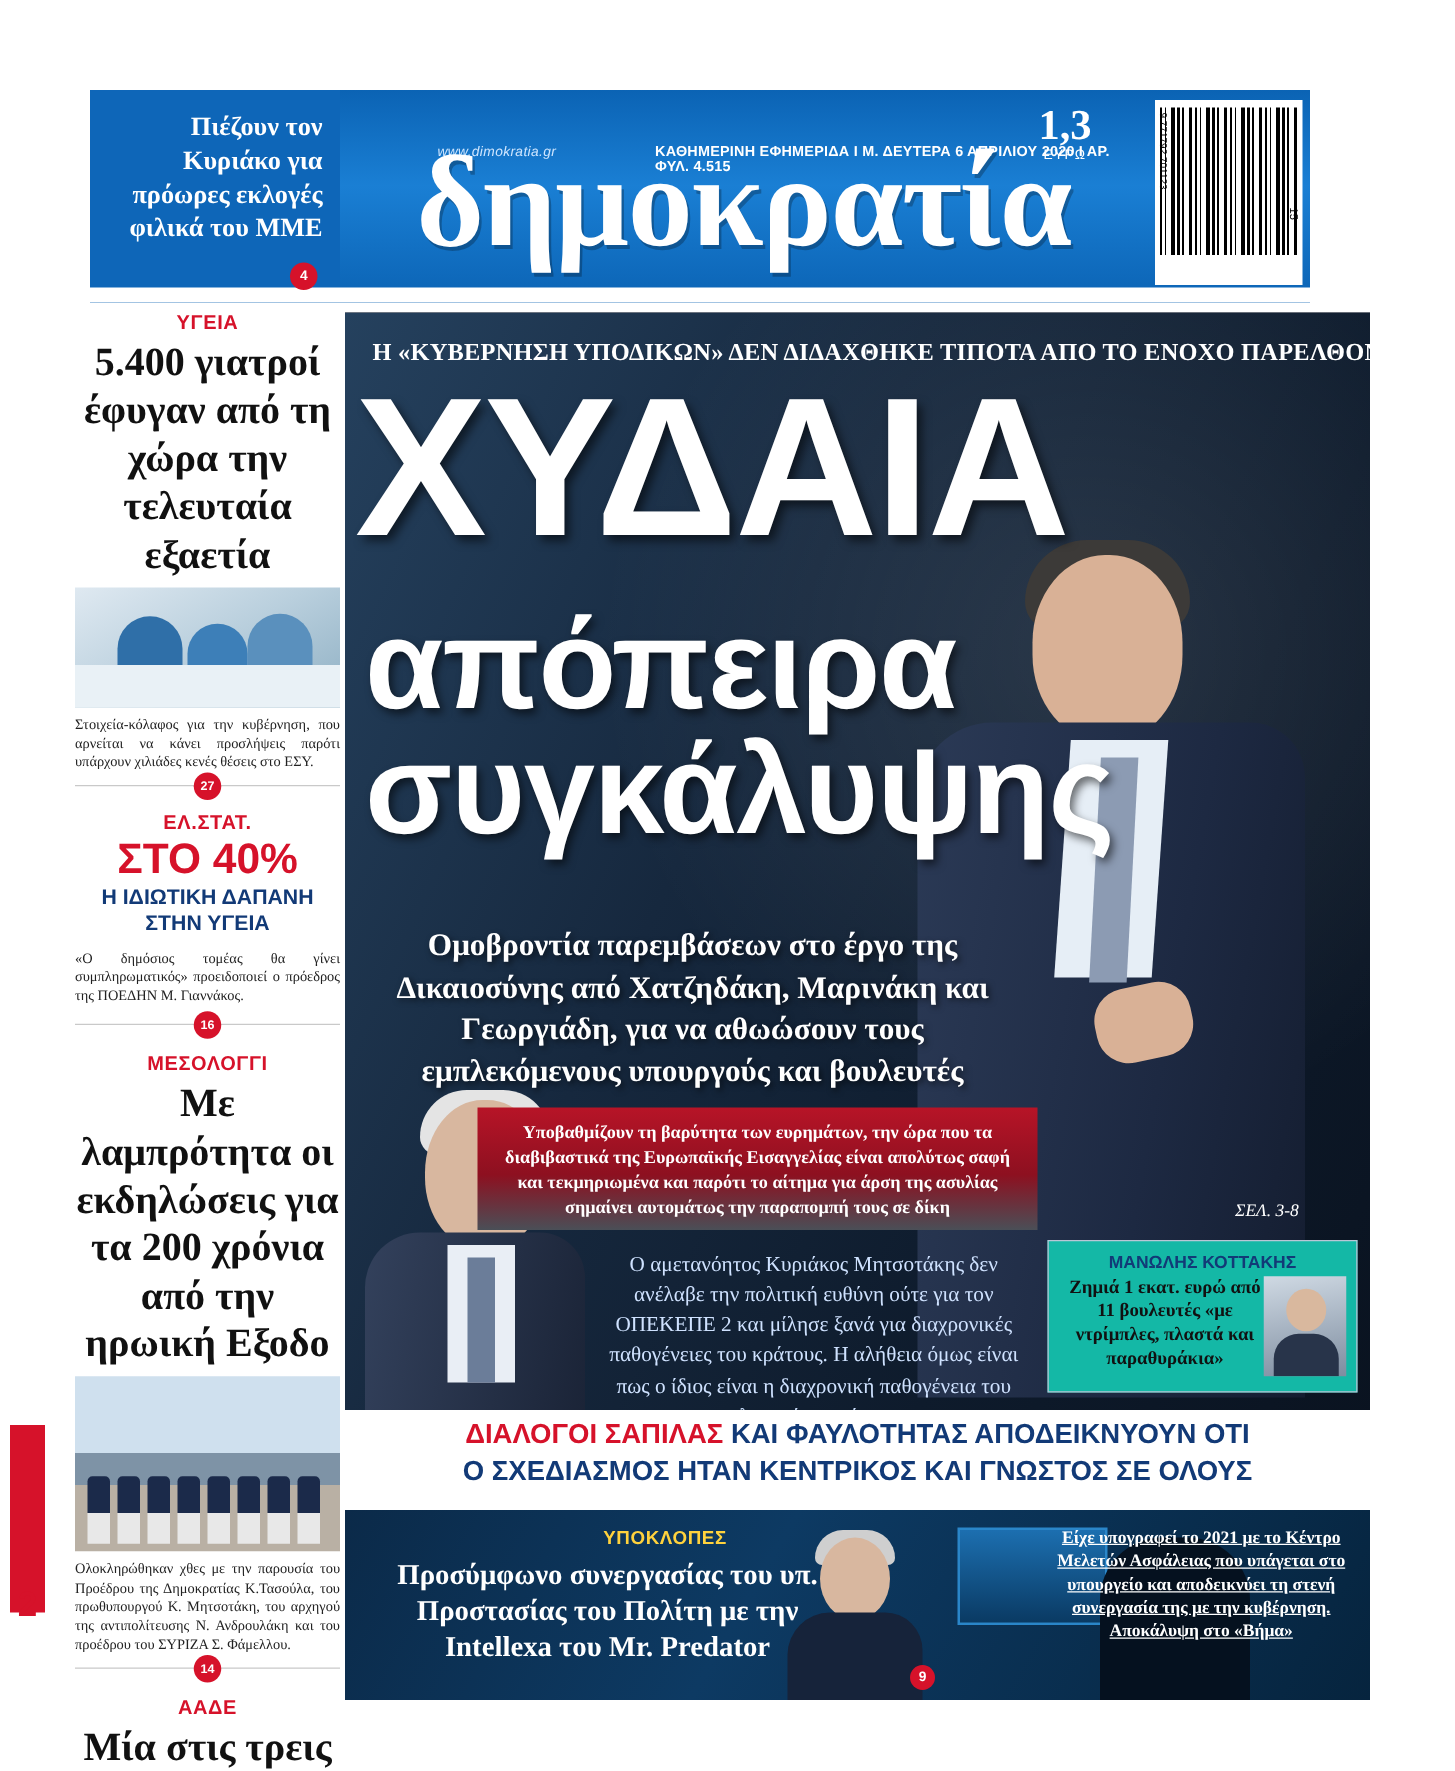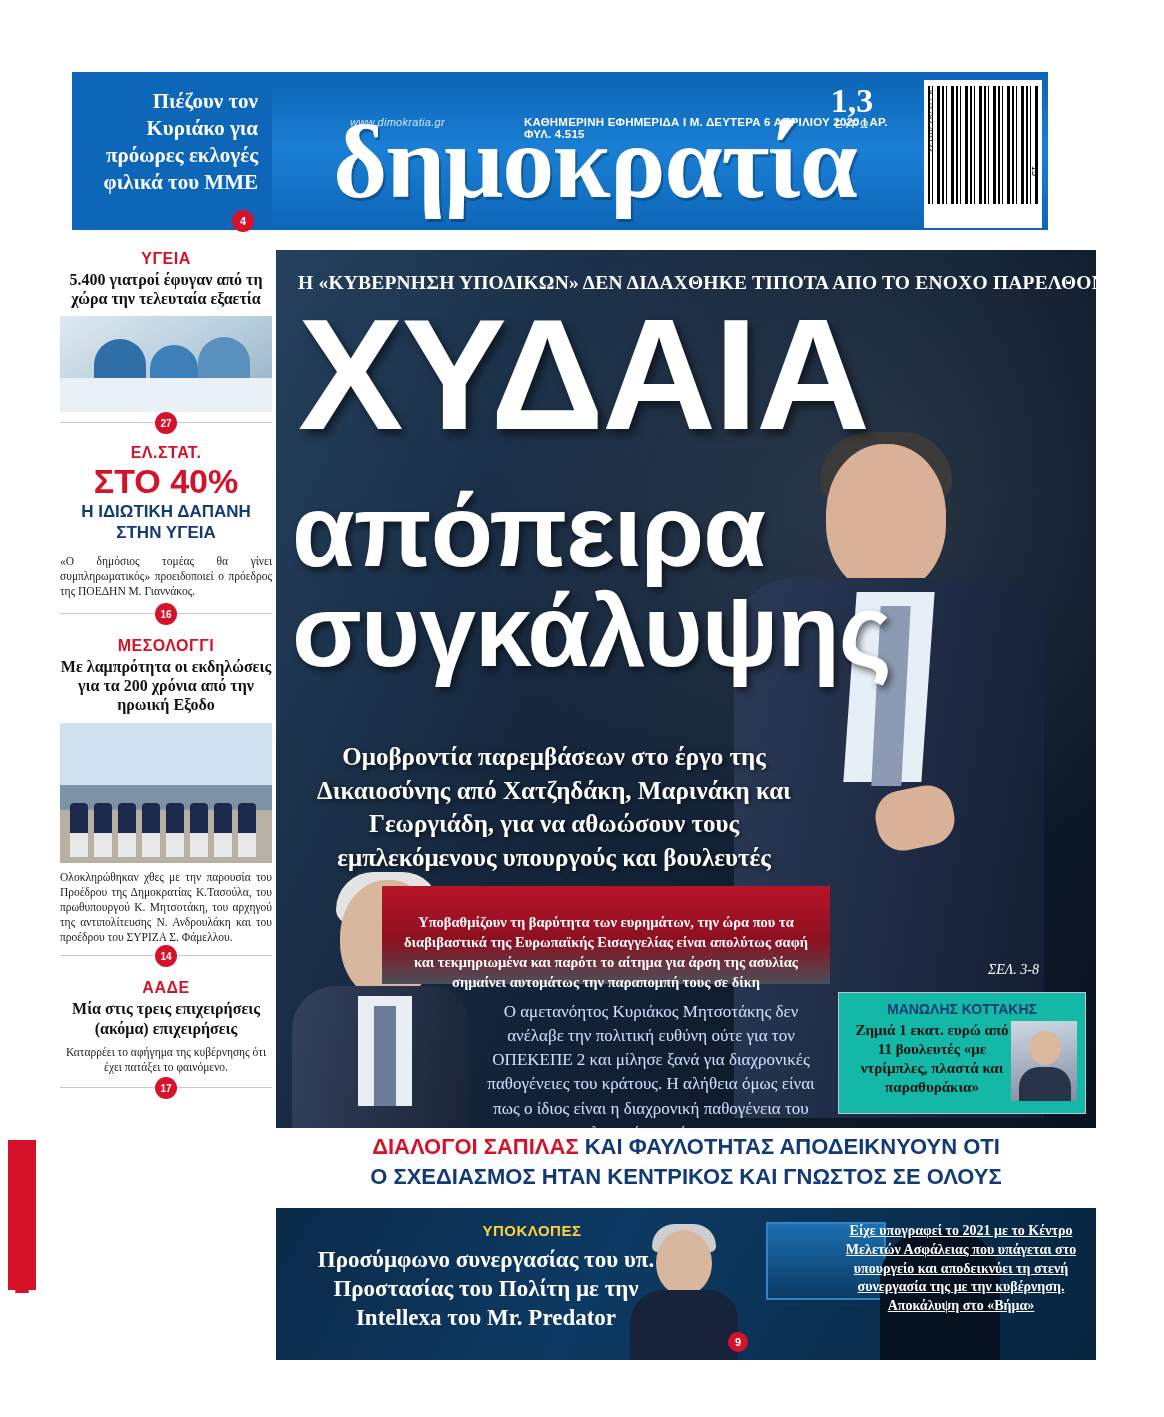--- a/index.html
+++ b/index.html
@@ -129,21 +129,21 @@
     font-family:"Liberation Sans", sans-serif;
     font-weight:bold;
     font-size:16px;
     letter-spacing:0.5px;
     margin-bottom:2px;
   }
   .lc-head {
     text-align:center;
     font-family:"Liberation Serif", serif;
     font-weight:bold;
-    font-size:16px;
+    font-size:32px;
     line-height:1.2;
     color:#111;
   }
   .lc-photo {
     width:100%; height:96px; margin-top:8px;
     background:linear-gradient(150deg,#dfe9f1,#b9cfdd 50%,#8fb0c4);
     position:relative; overflow:hidden;
   }
   .lc-photo.docs::before {
     content:"";
@@ -242,21 +242,21 @@
   .main-kicker {
     position:absolute; left:22px; top:22px; right:14px;
     color:#ffffff;
     font-family:"Liberation Serif", serif;
     font-weight:bold;
     font-size:19.5px;
     letter-spacing:0.2px;
     white-space:nowrap;
   }
   .headline1 {
-    position:absolute; left:22px; top:52px;
+    position:absolute; left:8px; top:52px;
     color:#ffffff;
     font-family:"Liberation Sans", sans-serif;
     font-weight:bold;
     font-size:158px;
     line-height:0.92;
     letter-spacing:-2px;
     text-shadow: 4px 5px 8px rgba(0,0,0,0.55);
   }
   .headline2 {
     position:absolute; left:16px; top:230px;
@@ -290,21 +290,21 @@
   }
 
   
   .redbox {
     position:absolute; left:106px; top:636px; width:448px; height:98px;
     background:linear-gradient(180deg,#b71427 0%, #8d1020 55%, #4a4f57 100%);
     color:#fff;
     font-family:"Liberation Serif", serif;
     font-size:14.5px;
     line-height:1.38;
-    padding:26px 14px;
+    padding:10px 14px;
     text-align:center;
     font-weight:bold;
   }
   .sel {
     position:absolute; left:712px; top:712px;
     color:#fff; font-family:"Liberation Serif", serif; font-style:italic;
     font-size:14px;
   }
   
   .figure2 {
@@ -456,20 +456,21 @@
     <div class="bc-right">15</div>
   </div>
 </div>
 
 <div class="leftcol">
 
   <div class="lc-block">
     <div class="lc-kicker">ΥΓΕΙΑ</div>
     <div class="lc-head">5.400 γιατροί έφυγαν από τη χώρα την τελευταία εξαετία</div>
     <div class="lc-photo docs"></div>
+    <div class="lc-caption">Στοιχεία-κόλαφος για την κυβέρνηση, που αρνείται να κάνει προσλήψεις παρότι υπάρχουν χιλιάδες κενές θέσεις στο ΕΣΥ.</div>
     <div class="lc-rule"></div>
     <div class="lc-badge">27</div>
   </div>
 
   <div class="lc-block" style="margin-top:10px;">
     <div class="lc-kicker">ΕΛ.ΣΤΑΤ.</div>
     <div class="big-red">ΣΤΟ 40%</div>
     <div class="sub-blue">Η ΙΔΙΩΤΙΚΗ ΔΑΠΑΝΗ ΣΤΗΝ ΥΓΕΙΑ</div>
     <div class="lc-caption" style="margin-top:10px;">«Ο δημόσιος τομέας θα γίνει συμπληρωματικός» προειδοποιεί ο πρόεδρος της ΠΟΕΔΗΝ Μ. Γιαννάκος.</div>
     <div class="lc-rule" style="margin-top:14px;"></div>

